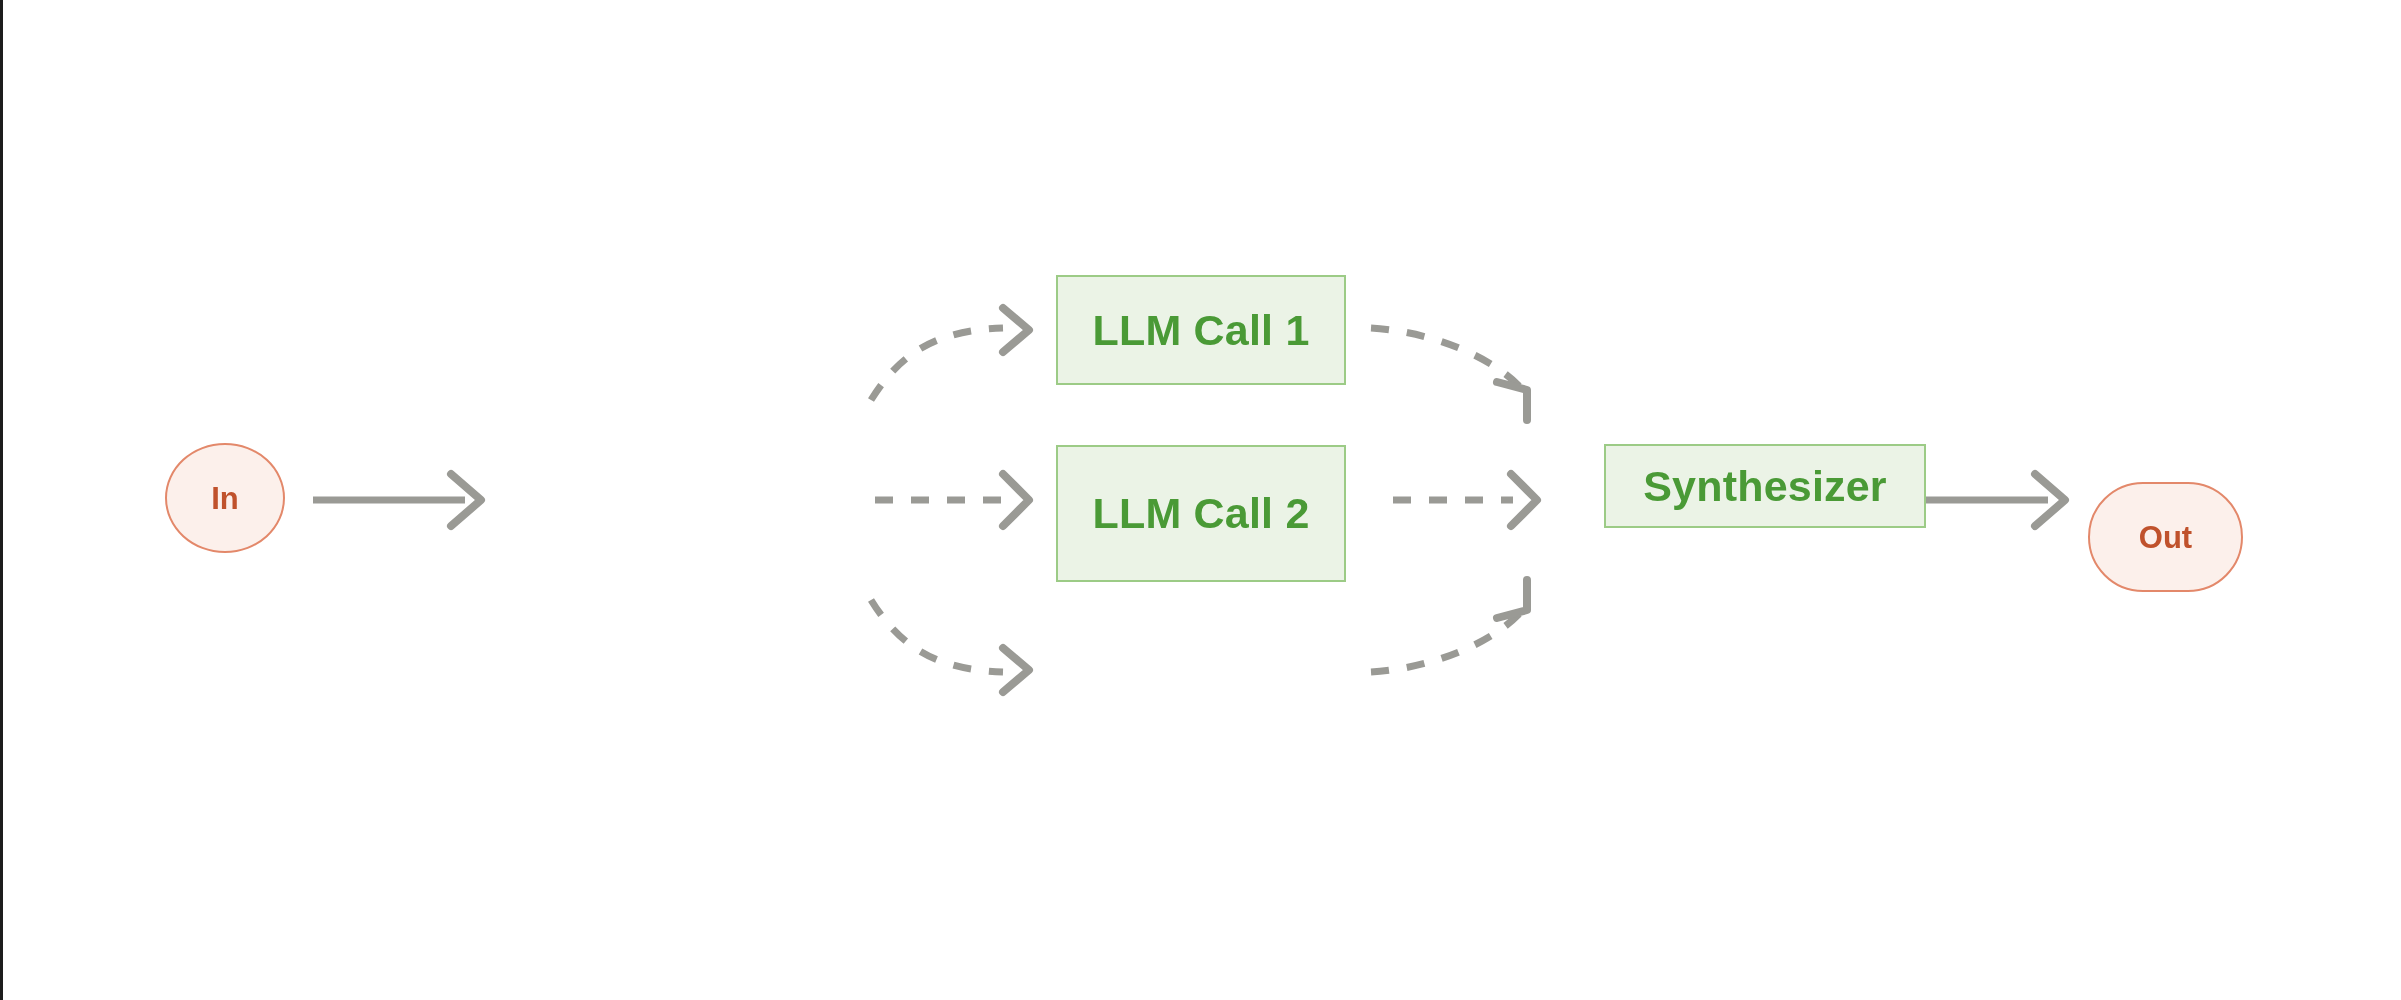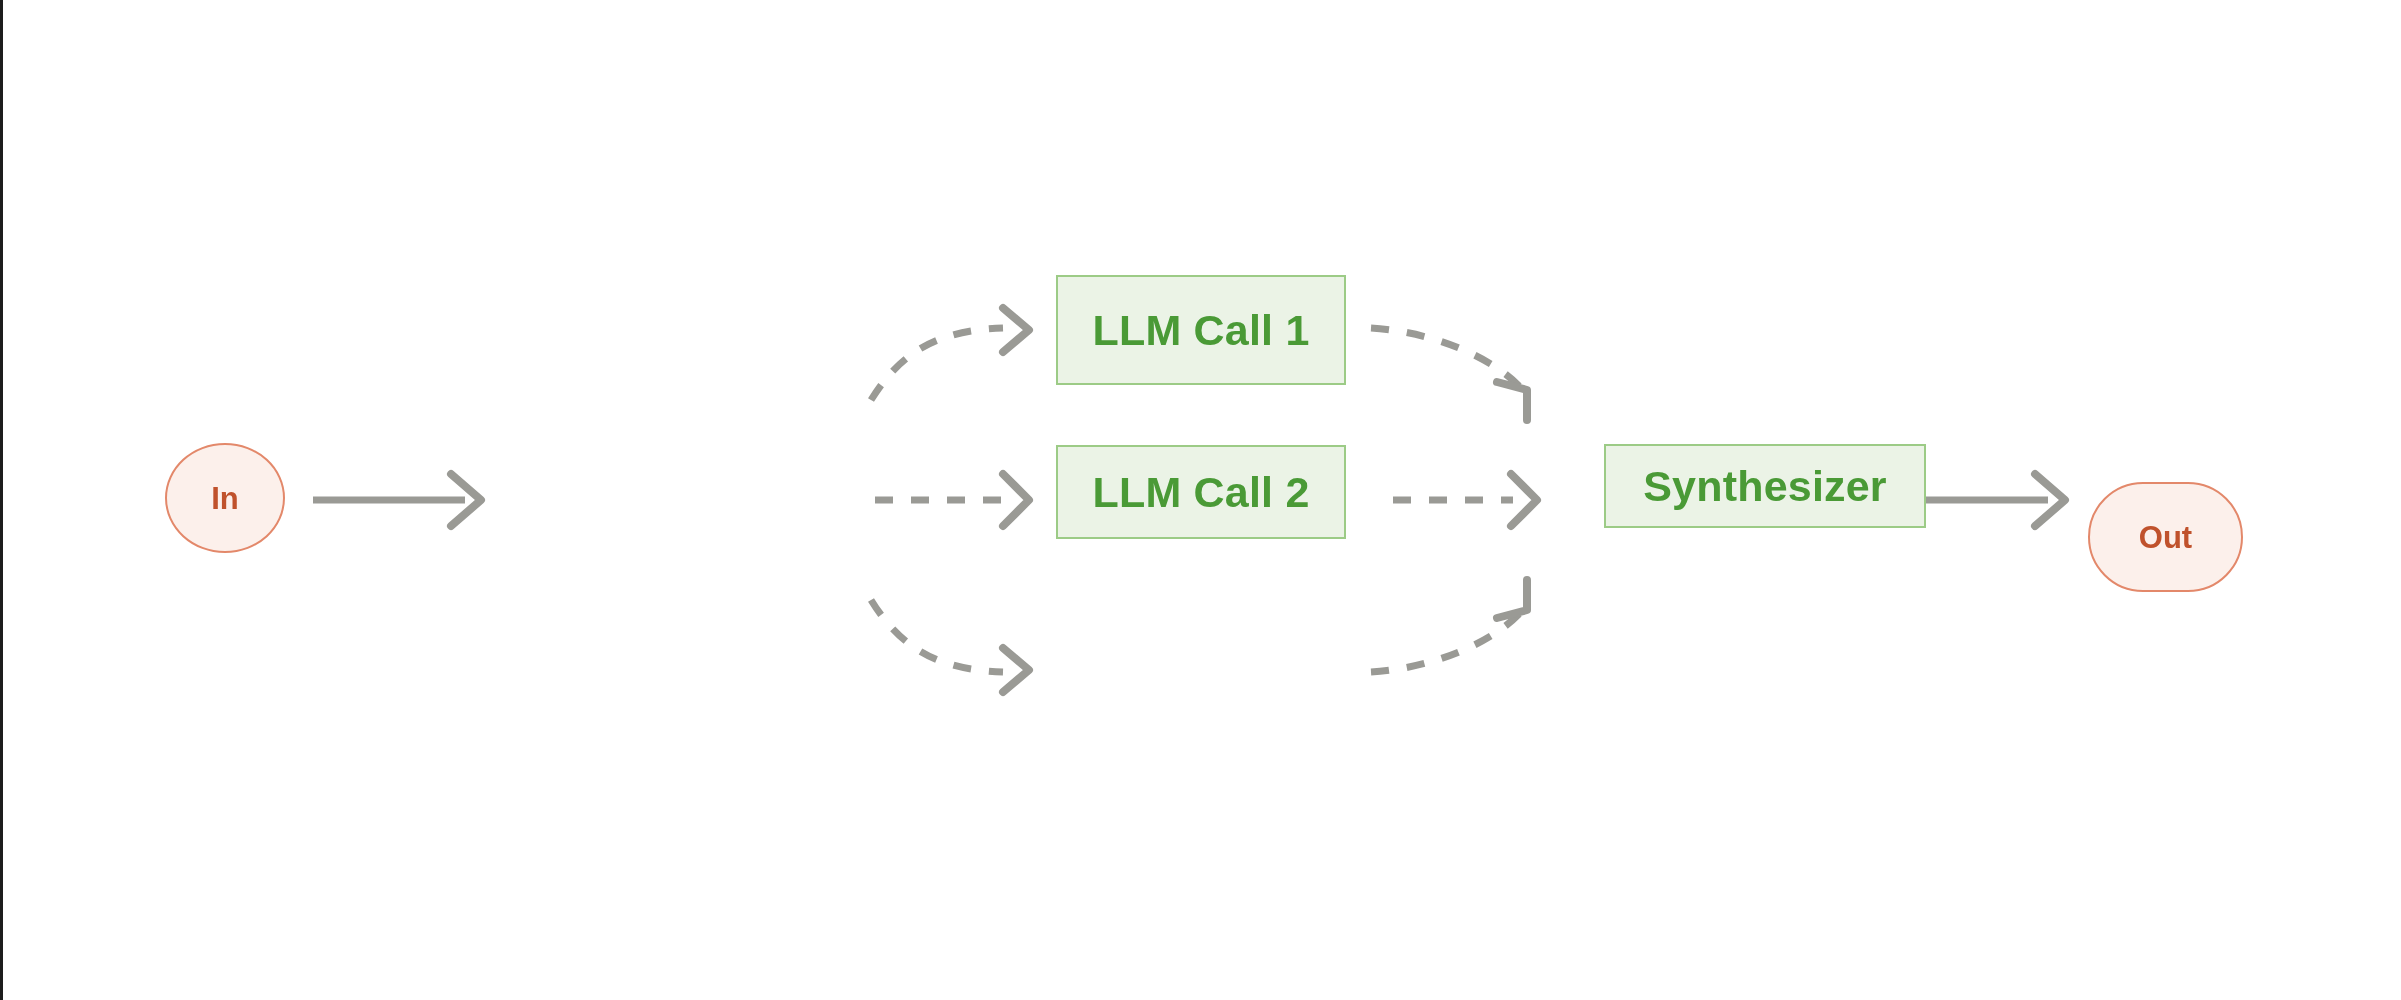--- a/index.html
+++ b/index.html
@@ -106,21 +106,21 @@
 
   <div class="node node-terminal node-circle" style="left:162px; top:443px; width:120px; height:110px;">
     <span>In</span>
   </div>
 
 
   <div class="node node-process" style="left:1053px; top:275px; width:290px; height:110px;">
     <span>LLM Call 1</span>
   </div>
 
-  <div class="node node-process" style="left:1053px; top:445px; width:290px; height:94px;">
+  <div class="node node-process" style="left:1053px; top:445px; width:290px; height:137px;">
     <span>LLM Call 2</span>
   </div>
 
 
   <div class="node node-process" style="left:1557px; top:444px; width:322px; height:84px;margin-left:44px;">
     <span>Synthesizer</span>
   </div>
 
   <div class="node node-terminal node-pill" style="left:2085px; top:445px; width:155px; height:110px;margin-top:37px;">
     <span>Out</span>

